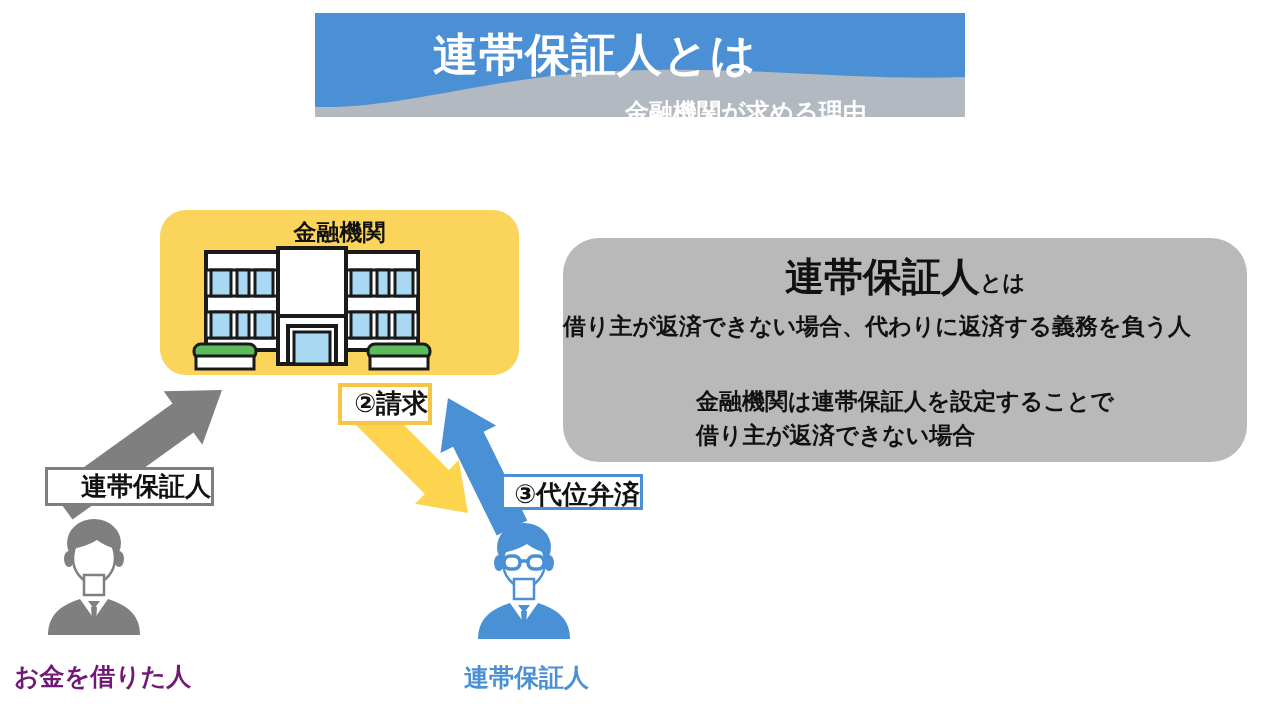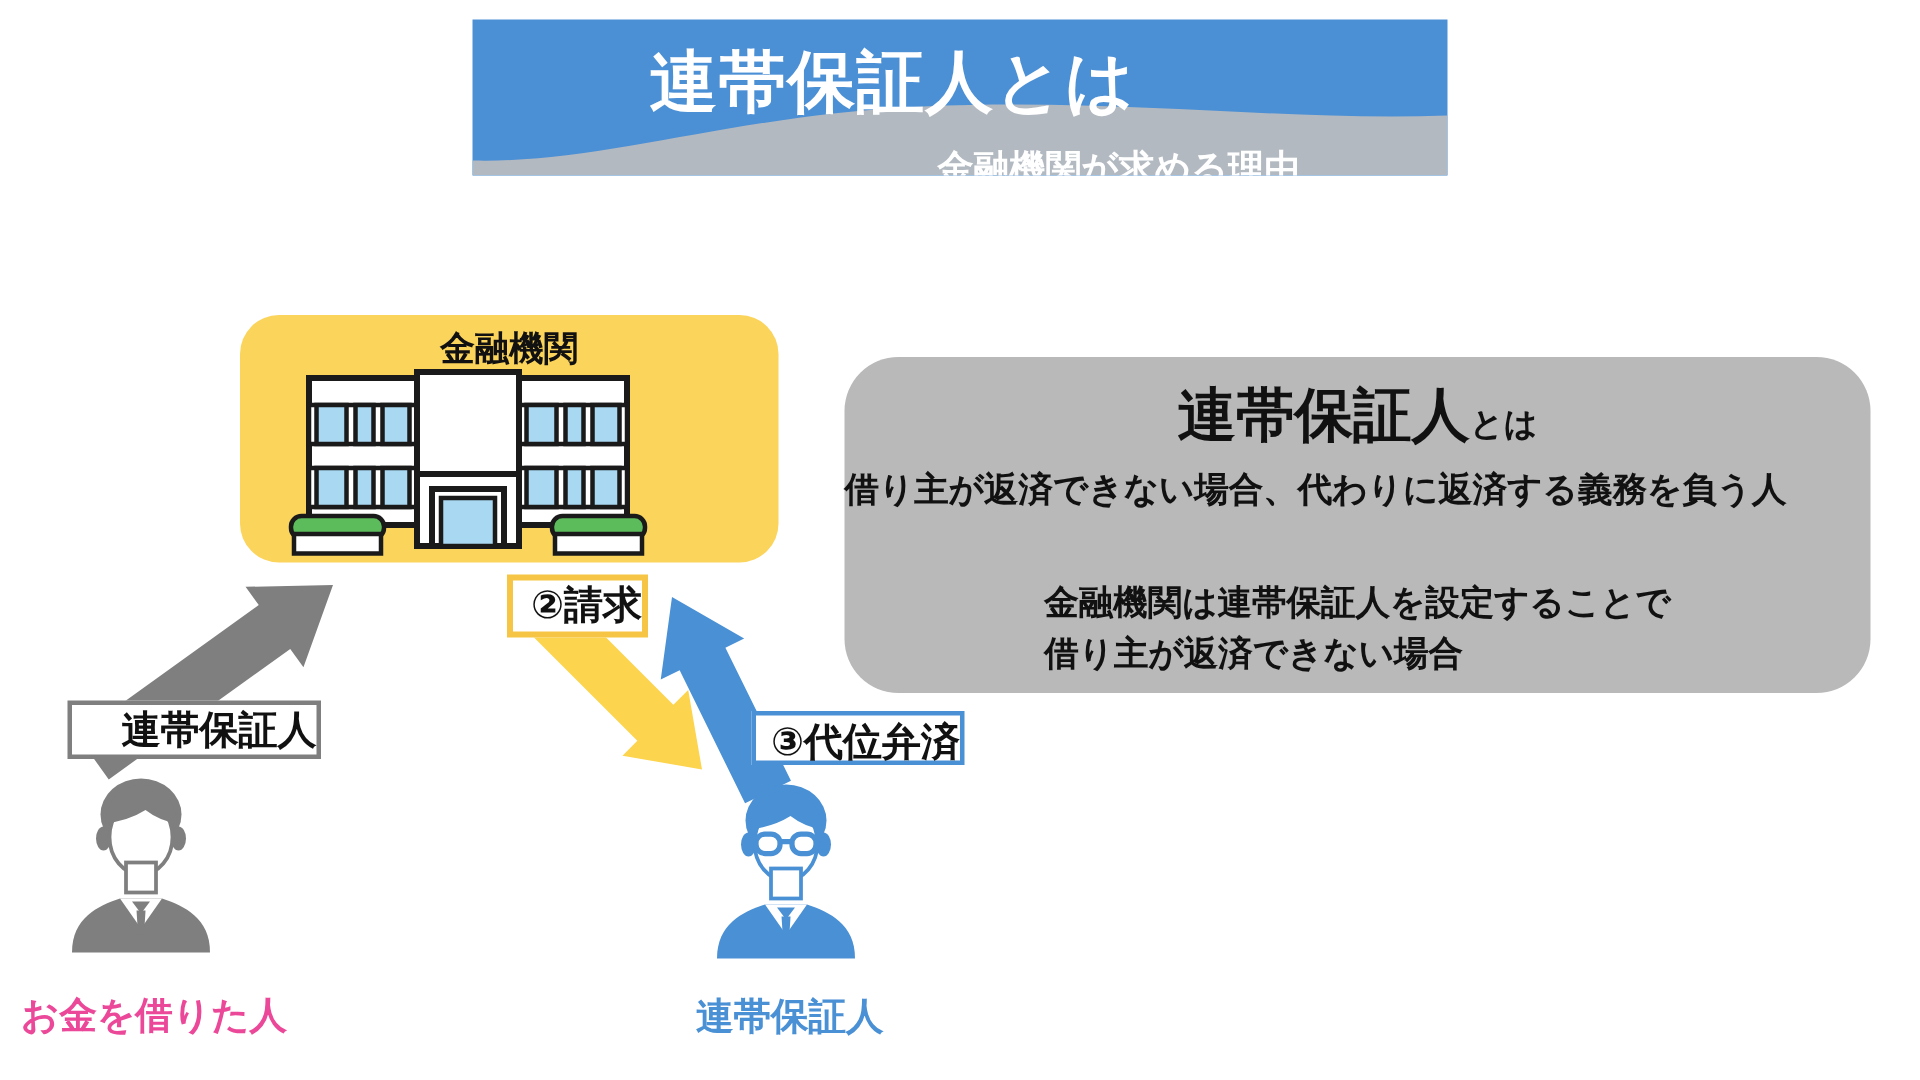--- a/index.html
+++ b/index.html
@@ -29,21 +29,21 @@
   
   .step{position:absolute;background:#ffffff;color:#111;text-align:right;white-space:nowrap;box-sizing:border-box;}
   .step1{left:45px;top:467px;width:169px;height:39px;border:3px solid #7F7F7F;font-size:26px;line-height:32px;}
   .step2{left:338px;top:383px;width:94px;height:42px;border:4px solid #F6C545;font-size:26px;line-height:33px;}
   .step3{left:501px;top:474px;width:142px;height:36px;border:3px solid #4A90D5;font-size:26px;line-height:34px;}
   
   .person{position:absolute;}
   .person-borrower{left:34px;top:511px;}
   .person-guarantor{left:464px;top:515px;}
   .actor-label{position:absolute;font-size:25px;font-weight:900;white-space:nowrap;}
-  .actor-borrower-label{left:14px;top:660px;color:#ec4899;}
+  .actor-borrower-label{left:14px;top:660px;color:#701a75;}
   .actor-guarantor-label{left:464px;top:661px;color:#4A90D5;}
 </style>
 </head>
 <body>
 
 <div id="canvas">
 
   <div class="banner">
     <svg width="650" height="104" viewBox="0 0 650 104" aria-hidden="true">
       <path d="M0,94 C90,96 170,64 300,58 C430,52 540,68 650,64 L650,104 L0,104 Z" fill="#B2B9C1"></path>

